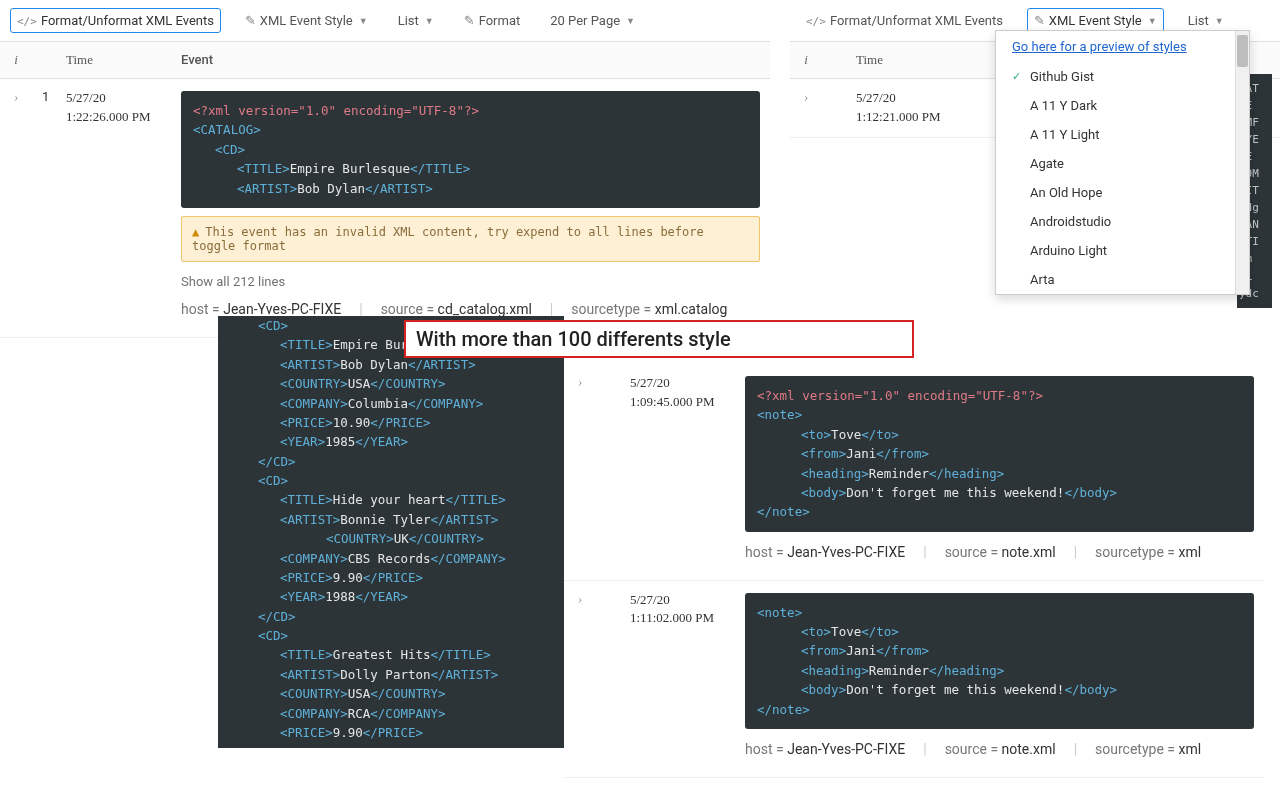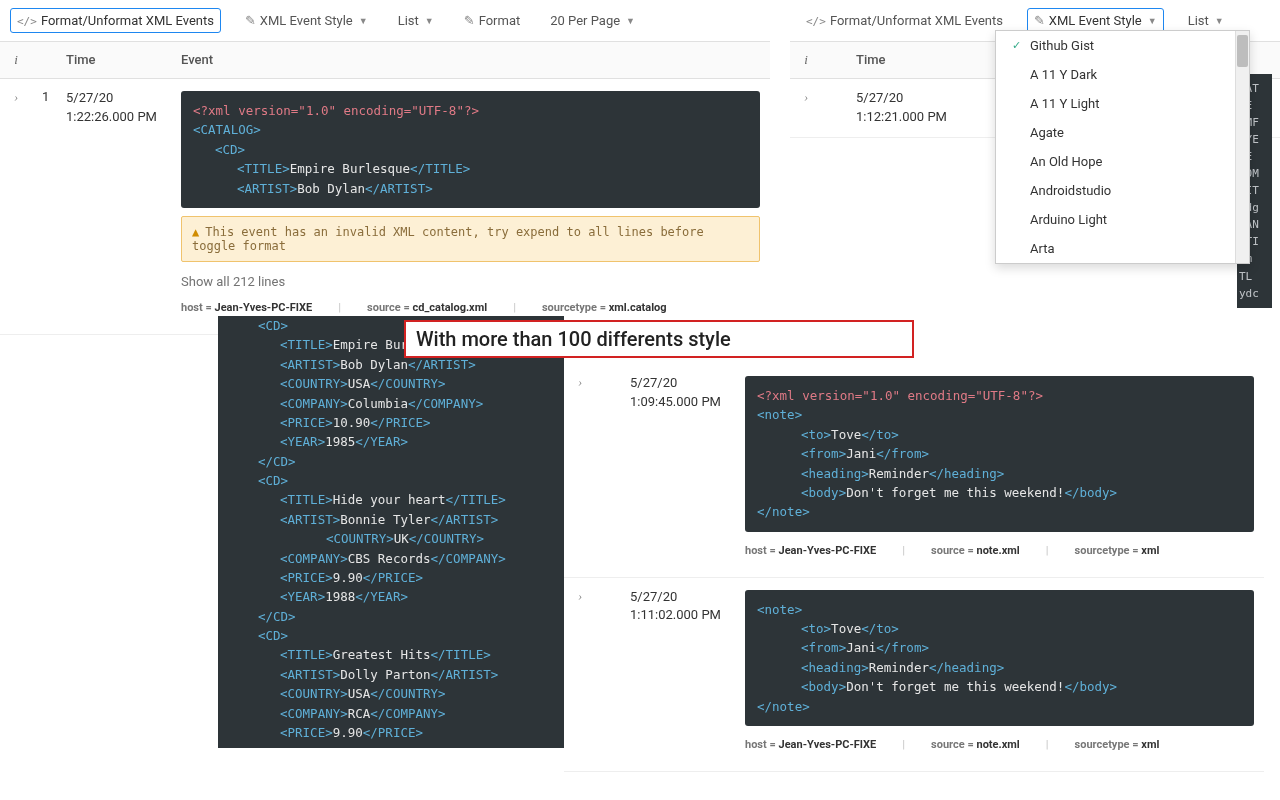--- a/index.html
+++ b/index.html
@@ -16,38 +16,38 @@
   .btn.active { border: 1px solid #1e87f0; color: #333; }
   .caret { font-size: 9px; color: #888; margin-left: 2px; }
   .icon-code::before { content: "</>"; font-family: monospace; font-size: 11px; color: #888; }
   .icon-pencil::before { content: "✎"; color: #888; }
 
   .table-head { display: flex; background: #fafafa; border-bottom: 1px solid #e0e0e0; font-weight: 500; color: #555; }
   .th, .td { padding: 10px 10px; }
   .col-i { width: 32px; text-align: center; font-style: italic; font-family: serif; color: #666; }
   .col-x { width: 24px; }
   .col-n { width: 24px; text-align: center; }
-  .col-time { width: 115px; }
+  .col-time { width: 115px; font-family: Liberation Serif, serif; }
   .col-event { flex: 1; }
 
   .row { display: flex; border-bottom: 1px solid #eee; align-items: flex-start; }
   .chev { color: #888; cursor: pointer; font-size: 12px; }
   .time { color: #333; line-height: 1.45; }
 
   .codebox { background: #2d3438; border-radius: 3px; padding: 10px 12px; font-family: Consolas, Monaco, monospace; font-size: 12.5px; line-height: 1.55; color: #e6e6e6; margin: 2px 0 8px; overflow: hidden; }
   .xml-decl { color: #e07a86; }
   .tag { color: #5fb0d8; }
   .tx { color: #e6e6e6; }
 
   .warn { background: #fdf0d5; border: 1px solid #f0c36d; color: #8a6d3b; padding: 8px 10px; font-family: Consolas, Monaco, monospace; font-size: 12px; border-radius: 2px; margin-bottom: 8px; }
   .warn .wicon { color: #d08c00; margin-right: 6px; }
 
   .link { color: #737373; cursor: pointer; font-size: 13px; display: inline-block; margin: 4px 0 8px; }
 
-  .metabar { font-size: 11px; color: #666; display: flex; gap: 26px; padding: 4px 0 10px; font-weight: bold; }
+  .metabar { font-size: 14px; color: #666; display: flex; gap: 18px; padding: 4px 0 10px; }
   .metabar .mk { color: #777; }
   .metabar .mv { color: #333; }
   .metabar .sep { color: #ccc; }
 
   
   .dropdown { position: absolute; top: 30px; right: 30px; width: 255px; background: #fff; border: 1px solid #ccc; box-shadow: 0 4px 10px rgba(0,0,0,0.15); z-index: 50; }
   .dd-head { padding: 8px 16px; }
   .dd-head a { color: #1e66d0; text-decoration: underline; font-size: 13px; }
   .dd-item { padding: 7px 16px; font-size: 13px; color: #333; cursor: pointer; display: flex; align-items: center; gap: 6px; }
   .dd-check { color: #3a8; font-size: 11px; width: 12px; display: inline-block; }
@@ -155,20 +155,21 @@
       <div class="td col-time time">
         <div>5/27/20</div>
           <div>1:12:21.000 PM</div>
       </div>
     </div>
 
     <div class="dropdown">
       <div class="scroll-hint">
           <div class="scroll-thumb"></div>
         </div>
+      <div class="dd-head"><a>Go here for a preview of styles</a></div>
       <div id="dd-list">
           <div class="dd-item">
             <span class="dd-check">✓</span>
             <span>Github Gist</span>
           </div>
           <div class="dd-item">
             <span class="dd-check"></span>
             <span>A 11 Y Dark</span>
           </div>
           <div class="dd-item">

